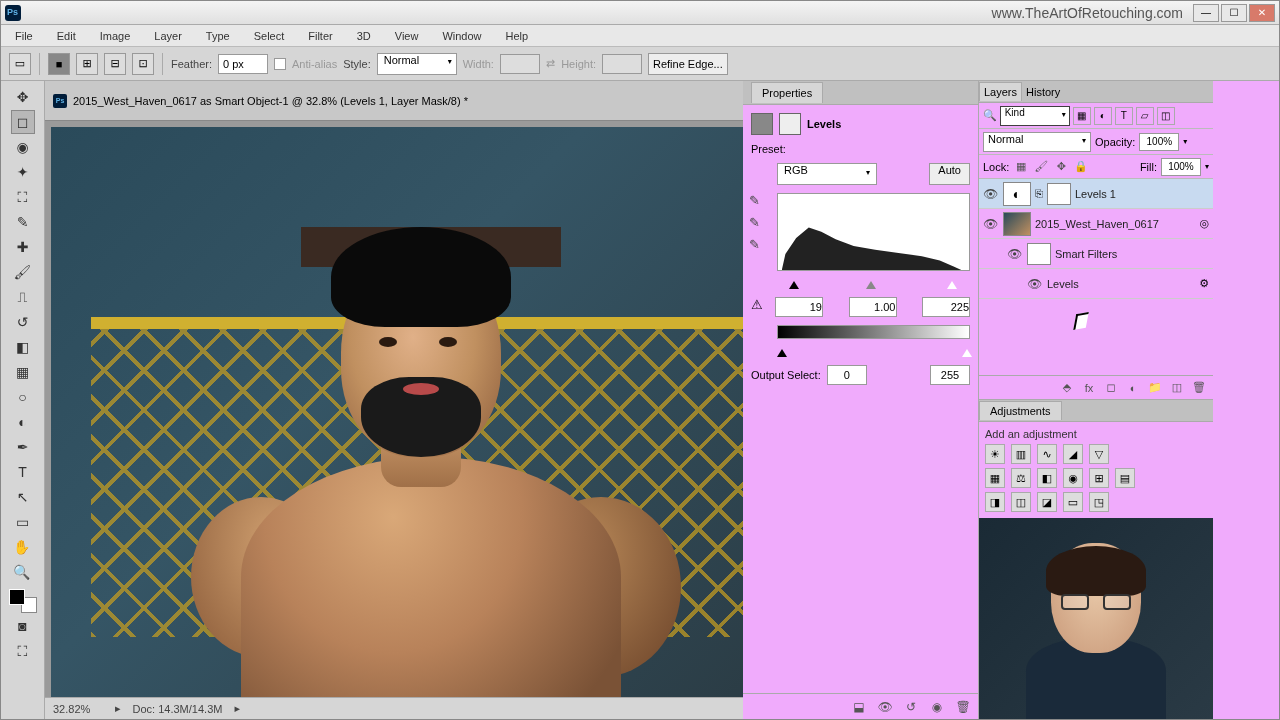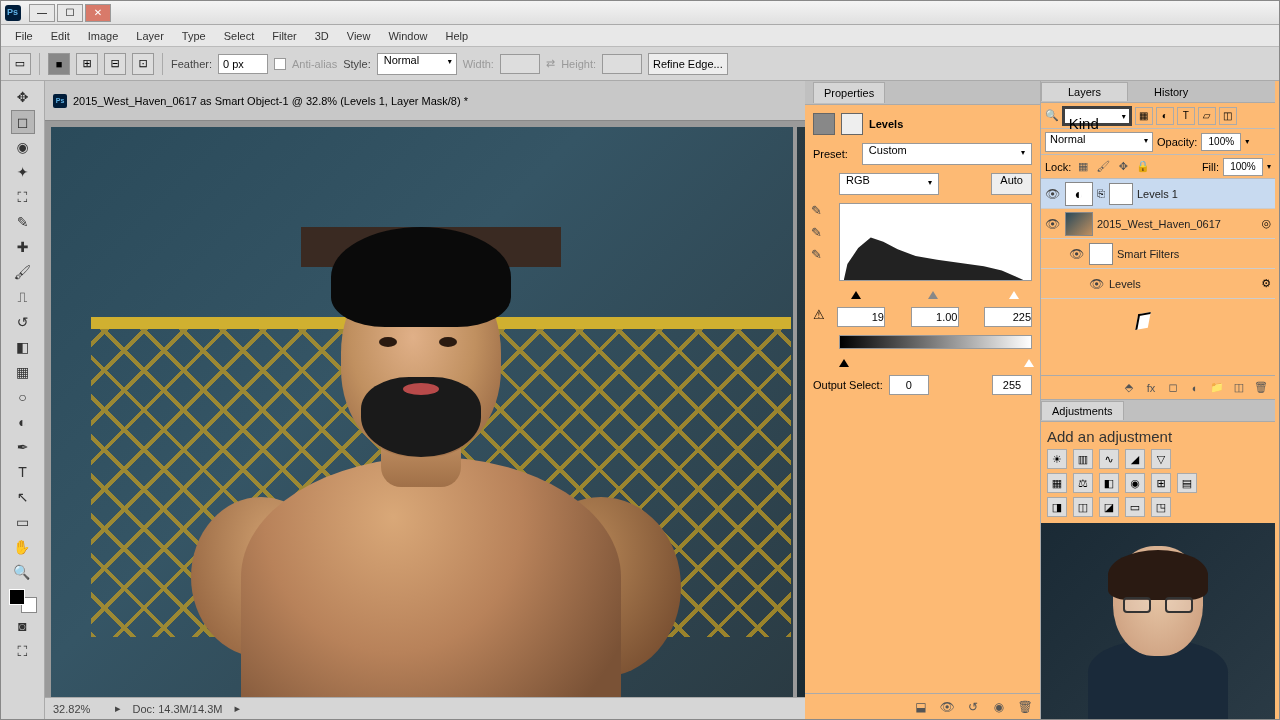--- a/index.html
+++ b/index.html
@@ -5,21 +5,21 @@
 *{margin:0;padding:0;box-sizing:border-box;font-family:Tahoma,Arial,sans-serif;font-size:11px;user-select:none}
 body{background:#c8c8c8;width:1280px;height:720px;overflow:hidden;position:relative}
 .window{width:1280px;height:720px;background:#d6d6d6;border:1px solid #888;display:flex;flex-direction:column}
 .titlebar{height:24px;background:linear-gradient(#f4f4f4,#e0e0e0);display:flex;align-items:center;padding:0 4px;border-bottom:1px solid #aaa}
 .titlebar-icon{width:16px;height:16px;background:#001d3a;border-radius:3px;margin-right:6px;position:relative}
 .titlebar-icon::after{content:"Ps";color:#5fb2e6;font-size:9px;font-weight:bold;position:absolute;left:2px;top:2px}
 .titlebar-url{flex:1;text-align:right;color:#555;font-size:14px;padding-right:8px}
 .win-btns{display:flex}
 .win-btn{width:26px;height:18px;border:1px solid #999;background:#e8e8e8;margin-left:2px;display:flex;align-items:center;justify-content:center;font-size:10px}
 .win-btn.close{background:#d87a6a;color:#fff}
-.menubar{height:22px;background:#e8e8e8;display:flex;align-items:center;padding:0 6px;gap:2px;border-bottom:1px solid #bbb}
+.menubar{height:22px;background:#e8e8e8;display:flex;align-items:center;padding:0 6px;gap:8px;border-bottom:1px solid #bbb}
 .menubar span{padding:2px 8px;color:#333}
 .optbar{height:34px;background:#d6d6d6;display:flex;align-items:center;padding:0 8px;gap:6px;border-bottom:1px solid #aaa}
 .opt-icon{width:22px;height:22px;border:1px solid #999;background:#ddd;display:inline-flex;align-items:center;justify-content:center}
 .opt-icon.dark{background:#888}
 .opt-sep{width:1px;height:22px;background:#aaa;margin:0 2px}
 .opt-label{color:#444;font-size:11px}
 .opt-input{width:50px;height:20px;border:1px solid #999;background:#fff;padding:0 4px}
 .opt-select{height:22px;border:1px solid #999;background:#fff;padding:0 18px 0 6px;position:relative}
 .opt-select::after{content:"▾";position:absolute;right:4px;top:3px;font-size:8px}
 .opt-btn{height:22px;border:1px solid #999;background:#eee;padding:0 4px;display:flex;align-items:center}
@@ -48,28 +48,28 @@
 .lips{position:absolute;left:242px;top:186px;width:36px;height:12px;background:#b84a4a;border-radius:50%}
 .eye{position:absolute;width:18px;height:10px;background:#2a1a10;border-radius:50%}
 .eye.l{left:218px;top:140px}
 .eye.r{left:278px;top:140px}
 .shoulder-l{position:absolute;left:30px;top:300px;width:140px;height:160px;background:radial-gradient(ellipse at 60% 30%,#d0a070,#8a5a38);border-radius:50%}
 .shoulder-r{position:absolute;left:360px;top:300px;width:160px;height:180px;background:radial-gradient(ellipse at 40% 30%,#b88858,#6a4228);border-radius:50%}
 .canvas-extra{position:absolute;left:752px;top:6px;width:148px;height:598px;background:linear-gradient(#2a3a42,#1a2a32)}
 .statusbar{height:22px;background:#d6d6d6;display:flex;align-items:center;padding:0 8px;gap:12px;border-top:1px solid #aaa;font-size:11px;color:#444}
 .statusbar .zoom{width:50px}
 .statusbar .doc{flex:0 0 auto}
-.panels{width:474px;background:#fdba74;display:flex}
+.panels{width:536px;background:#f0abfc;display:flex}
 .props-col{width:236px;border-right:1px solid #aaa;display:flex;flex-direction:column}
 .panel-tab{height:24px;background:#c0c0c0;display:flex;align-items:center;padding:0 8px;border-bottom:1px solid #aaa;gap:6px}
 .panel-tab .active{background:#d6d6d6;padding:4px 10px;border:1px solid #aaa;border-bottom:none}
 .props-body{flex:1;padding:8px;display:flex;flex-direction:column;gap:8px}
 .props-head{display:flex;align-items:center;gap:6px}
 .props-icon{width:22px;height:22px;background:#888;border:1px solid #666}
-.props-row{display:flex;align-items:center;gap:14px}
+.props-row{display:flex;align-items:center;gap:22px}
 .props-select{flex:1;height:22px;border:1px solid #999;background:#fff;padding:0 6px;position:relative}
 .props-select::after{content:"▾";position:absolute;right:6px;top:4px;font-size:8px}
 .props-btn{height:22px;border:1px solid #999;background:#eee;padding:0 8px}
 .histogram{height:78px;border:1px solid #999;background:#fff;position:relative;margin-left:26px}
 .histo-shape{position:absolute;bottom:0;left:2%;width:94%;height:70%;background:#222;clip-path:polygon(0% 100%,2% 70%,8% 40%,15% 20%,22% 28%,30% 42%,40% 55%,52% 62%,65% 68%,78% 74%,88% 82%,96% 94%,100% 100%)}
 .slider-track{height:10px;margin-left:26px;position:relative}
 .slider-track .tri{position:absolute;bottom:0;width:0;height:0;border-left:5px solid transparent;border-right:5px solid transparent}
 .tri.black{border-bottom:8px solid #000;left:6%}
 .tri.gray{border-bottom:8px solid #888;left:46%}
 .tri.white{border-bottom:8px solid #fff;left:88%}
@@ -78,24 +78,24 @@
 .level-inputs .spacer{flex:1}
 .gradient-bar{height:14px;margin-left:26px;background:linear-gradient(to right,#000,#fff);border:1px solid #999}
 .output-row{display:flex;align-items:center;gap:6px}
 .output-row input{width:40px;height:20px;border:1px solid #999;text-align:center}
 .props-foot{height:26px;border-top:1px solid #aaa;display:flex;align-items:center;justify-content:flex-end;gap:8px;padding:0 6px}
 .foot-icon{width:18px;height:16px;color:#555;font-size:12px;display:flex;align-items:center;justify-content:center}
 .right-col{width:234px;display:flex;flex-direction:column}
 .info-tab{height:24px;background:#c0c0c0;display:flex;align-items:center;border-bottom:1px solid #aaa}
 .info-tab span{padding:4px 10px;background:#d6d6d6;border:1px solid #aaa;border-bottom:none}
 .layers-tabs{height:22px;background:#c0c0c0;display:flex;align-items:center;border-bottom:1px solid #aaa}
-.layers-tabs .t{padding:3px 26px}
+.layers-tabs .t{padding:3px 4px}
 .layers-tabs .t.active{background:#d6d6d6;border:1px solid #aaa;border-bottom:none}
 .layers-filter{height:26px;display:flex;align-items:center;padding:0 4px;gap:3px;border-bottom:1px solid #bbb}
-.kind-sel{flex:0 0 70px;height:20px;border:3px solid #404040;background:#fff;padding:6px 4px;font-size:15px;position:relative}
+.kind-sel{flex:0 0 70px;height:20px;border:1px solid #404040;background:#fff;padding:0 4px;font-size:10px;position:relative}
 .kind-sel::after{content:"▾";position:absolute;right:3px;top:3px;font-size:8px}
 .filt-icon{width:18px;height:18px;border:1px solid #aaa;display:flex;align-items:center;justify-content:center;font-size:10px}
 .blend-row{height:26px;display:flex;align-items:center;padding:0 4px;gap:4px;border-bottom:1px solid #bbb}
 .blend-sel{width:108px;height:20px;border:1px solid #999;background:#fff;padding:0 4px;position:relative}
 .blend-sel::after{content:"▾";position:absolute;right:4px;top:3px;font-size:8px}
 .pct-input{width:40px;height:18px;border:1px solid #999;text-align:center;font-size:10px}
 .lock-row{height:24px;display:flex;align-items:center;padding:0 4px;gap:4px;border-bottom:1px solid #bbb}
 .lock-icon{width:16px;height:16px;font-size:11px;display:flex;align-items:center;justify-content:center;color:#555}
 .layer-list{flex:0 0 auto}
 .layer-item{height:30px;display:flex;align-items:center;padding:0 4px;gap:4px;border-bottom:1px solid #ccc}
@@ -126,20 +126,21 @@
 .eyedrop{width:18px;height:18px;font-size:13px;color:#444}
 .cursor{position:absolute;width:14px;height:20px;pointer-events:none}
 .cursor::before{content:"";position:absolute;left:0;top:0;border-left:2px solid #000;border-top:2px solid #000;width:10px;height:14px;transform:skewX(-20deg) rotate(-10deg);background:#fff}
 </style>
 </head>
 <body>
 
 <div class="window">
   <div class="titlebar">
     <div class="titlebar-icon"></div>
+    <div class="titlebar-url">www.TheArtOfRetouching.com</div>
     <div class="win-btns">
       <div class="win-btn">—</div>
       <div class="win-btn">☐</div>
       <div class="win-btn close">✕</div>
     </div>
   </div>
 
   <div class="menubar">
     <span>File</span>
     <span>Edit</span>
@@ -245,21 +246,20 @@
           <span class="active">Properties</span>
         </div>
         <div class="props-body">
           <div class="props-head">
             <div class="props-icon"></div>
             <div class="props-icon" style="background:#eee"></div>
             <span style="font-weight:bold">Levels</span>
           </div>
           <div class="props-row">
             <span>Preset:</span>
-            <div class="props-select">Custom</div>
           </div>
           <div class="props-row">
             <div class="props-select" style="flex:0 0 100px;margin-left:26px">RGB</div>
             <div style="flex:1"></div>
             <div class="props-btn">Auto</div>
           </div>
           <div style="position:relative">
             <div class="eyedrop-col" style="top:0;left:-2px;position:absolute">
               <div class="eyedrop">✎</div>
               <div class="eyedrop">✎</div>
@@ -370,21 +370,21 @@
           <div class="lf-icon">📁</div>
           <div class="lf-icon">◫</div>
           <div class="lf-icon">🗑</div>
         </div>
 
         <div class="adj-panel">
           <div class="adj-tab">
               <span>Adjustments</span>
             </div>
           <div class="adj-body">
-            <div style="font-size:15px;color:#333">Add an adjustment</div>
+            <div style="font-size:11px;color:#333">Add an adjustment</div>
             <div class="adj-row">
               <div class="adj-icon">☀</div>
               <div class="adj-icon">▥</div>
               <div class="adj-icon">∿</div>
               <div class="adj-icon">◢</div>
               <div class="adj-icon">▽</div>
             </div>
             <div class="adj-row">
               <div class="adj-icon">▦</div>
               <div class="adj-icon">⚖</div>

